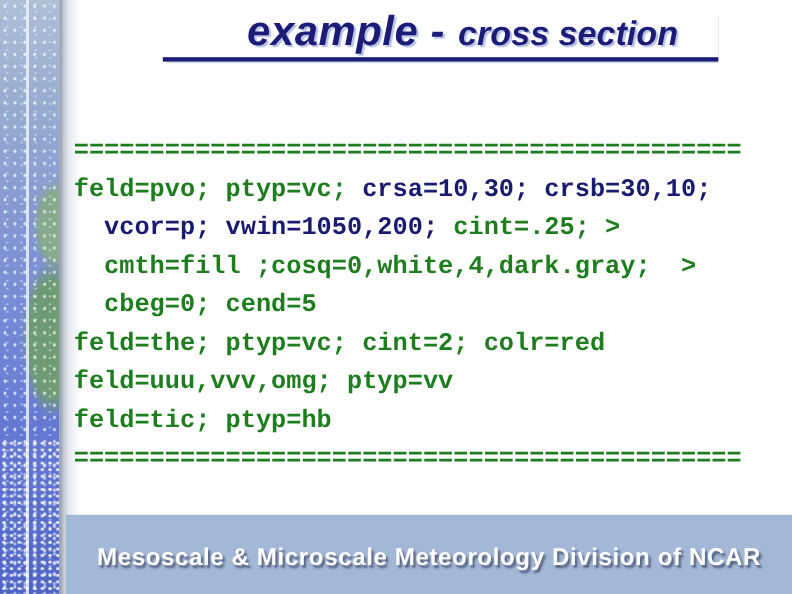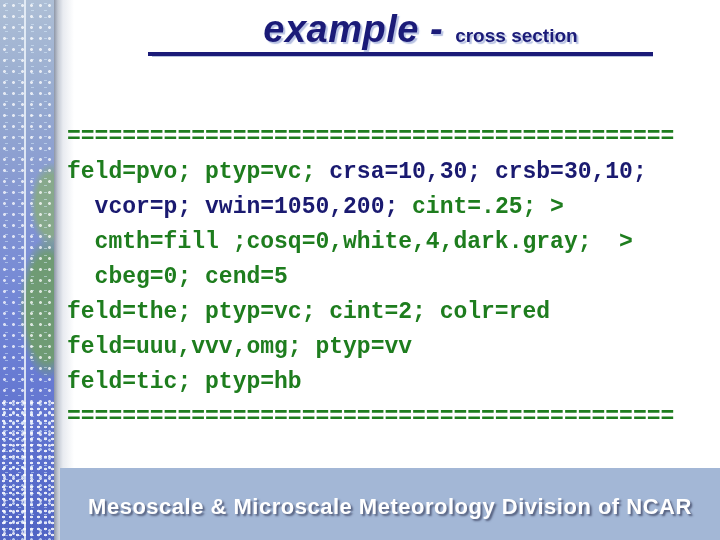--- a/index.html
+++ b/index.html
@@ -47,21 +47,21 @@
     white-space:nowrap;
   }
   .title-main{
     font-size:38px;font-weight:bold;font-style:italic;color:var(--navy);
     letter-spacing:0.5px;
     text-shadow:2px 2px 1px rgba(145,160,210,0.65);
     margin-right:12px;
     text-align:right;
   }
   .title-sub{
-    font-size:19px;font-weight:bold;color:var(--navy);
+    font-size:31px;font-weight:bold;font-style:italic;color:var(--navy);
     text-shadow:2px 2px 1px rgba(145,160,210,0.65);
     margin-top:48px;
   }
   
   .code-block{
     position:absolute;left:67px;top:120px;width:650px;
     font-family:"Liberation Mono","DejaVu Sans Mono",monospace;
     font-size:23px;font-weight:bold;line-height:35px;
     white-space:pre;
   }

